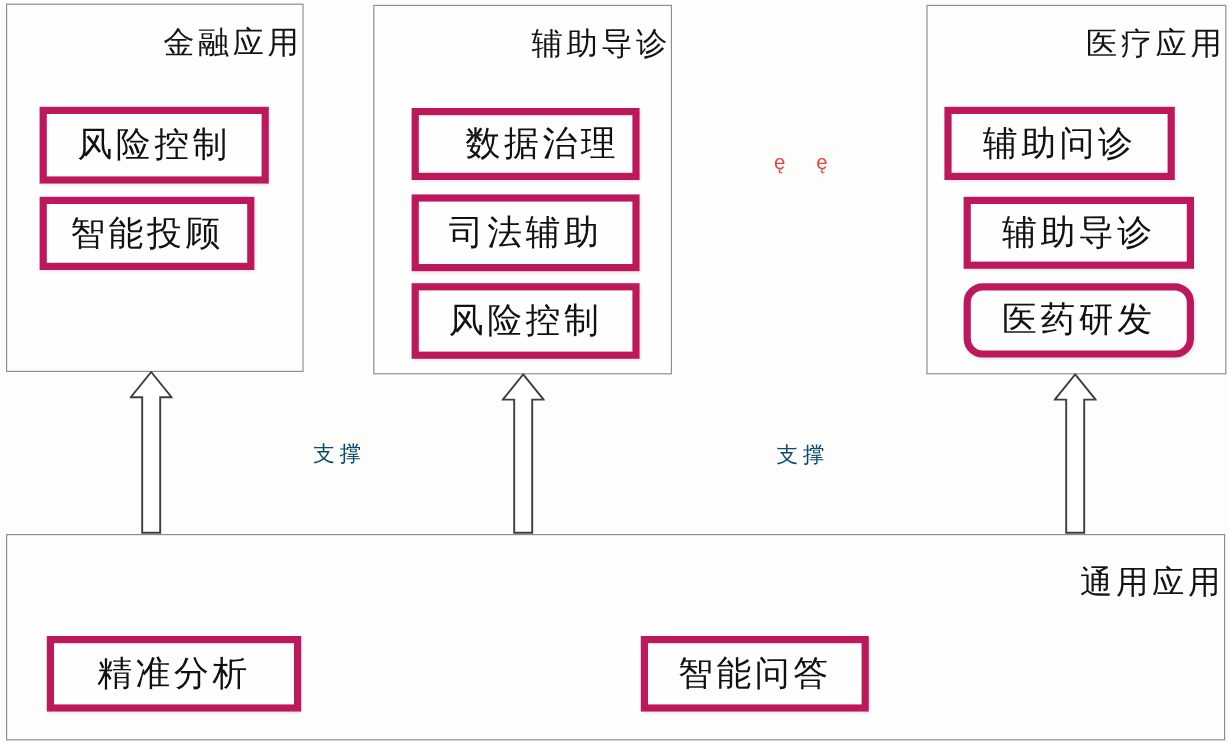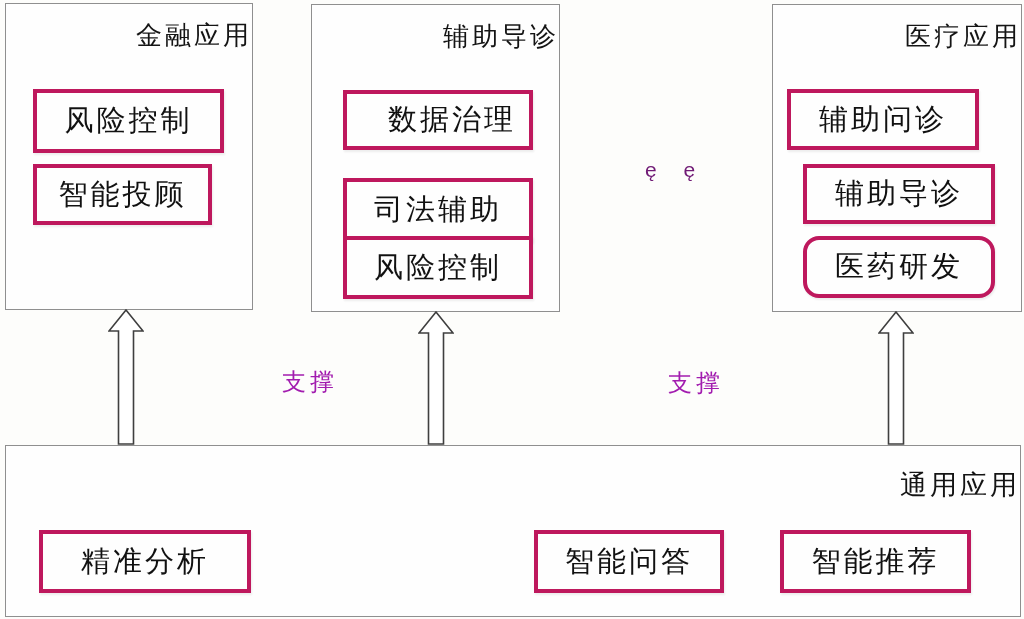--- a/index.html
+++ b/index.html
@@ -24,64 +24,63 @@
     right: 0;
     text-align: right;
     font-size: 26px;
     letter-spacing: 3px;
     color: #141414;
     white-space: nowrap;
   }
   .item-box {
     position: absolute;
     background: #fefefe;
-    border: 4px solid #be185d;
+    border: 6px solid #be185d;
     box-shadow: 1px 2px 2px rgba(0,0,0,0.07);
     display: flex;
     align-items: center;
     justify-content: center;
     font-size: 29px;
     letter-spacing: 3px;
     color: #111111;
     white-space: nowrap;
   }
   .support-label {
     position: absolute;
     width: 110px;
-    text-align: right;
-    font-size: 24px;
+    text-align: center;
+    font-size: 18px;
     letter-spacing: 4px;
-    color: #a21caf;
+    color: #0c4a6e;
     white-space: nowrap;
   }
   .stray-glyphs {
     position: absolute;
-    font-size: 21px;
-    color: #701a75;
+    font-size: 17px;
+    color: #ef4444;
     word-spacing: 21px;
     white-space: nowrap;
-    margin-top: 32px;
   }
   .up-arrow { position: absolute; }
 </style>
 </head>
 <body>
 
 <div class="page">
 
   <div class="outer-box" style="left:5px; top:3px; width:248px; height:307px;">
     <div class="box-title" style="top:14px;">金融应用</div>
     <div class="item-box" style="left:27px; top:85px; width:191px; height:64px;">风险控制</div>
     <div class="item-box" style="left:27px; top:160px; width:179px; height:61px;">智能投顾</div>
   </div>
 
   <div class="outer-box" style="left:311px; top:4px; width:249px; height:308px;">
     <div class="box-title" style="top:14px;">辅助导诊</div>
     <div class="item-box" style="left:31px; top:85px; width:190px; height:60px;padding-left:28px;">数据治理</div>
-    <div class="item-box" style="left:31px; top:157px; width:190px; height:64px;margin-top:16px;">司法辅助</div>
+    <div class="item-box" style="left:31px; top:157px; width:190px; height:64px;">司法辅助</div>
     <div class="item-box" style="left:31px; top:231px; width:190px; height:63px;">风险控制</div>
   </div>
 
   <div class="outer-box" style="left:772px; top:4px; width:250px; height:308px;">
     <div class="box-title" style="top:14px;">医疗应用</div>
     <div class="item-box" style="left:14px; top:84px; width:192px; height:61px;">辅助问诊</div>
     <div class="item-box" style="left:30px; top:159px; width:192px; height:60px;">辅助导诊</div>
     <div class="item-box" style="left:30px; top:231px; width:192px; height:62px;border-radius:16px;">医药研发</div>
   </div>
 
@@ -97,16 +96,15 @@
     <polygon points="18,1 35,22 25.5,22 25.5,133 10.5,133 10.5,22 1,22" fill="#ffffff" stroke="#3f3f3f" stroke-width="1.6" stroke-linejoin="miter"></polygon>
   </svg>
 
   <div class="support-label" style="left:228px; top:366px;">支撑</div>
   <div class="support-label" style="left:614px; top:367px;">支撑</div>
 
   <div class="outer-box" style="left:5px; top:445px; width:1016px; height:172px;padding-left:25px;">
     <div class="box-title" style="top:21px; font-size:27px;">通用应用</div>
     <div class="item-box" style="left:33px; top:84px; width:212px; height:63px;">精准分析</div>
     <div class="item-box" style="left:528px; top:84px; width:190px; height:63px;">智能问答</div>
-    <div class="item-box" style="left:774px; top:84px; width:191px; height:63px;">智能推荐</div>
   </div>
 
 </div>
 
 </body></html>

